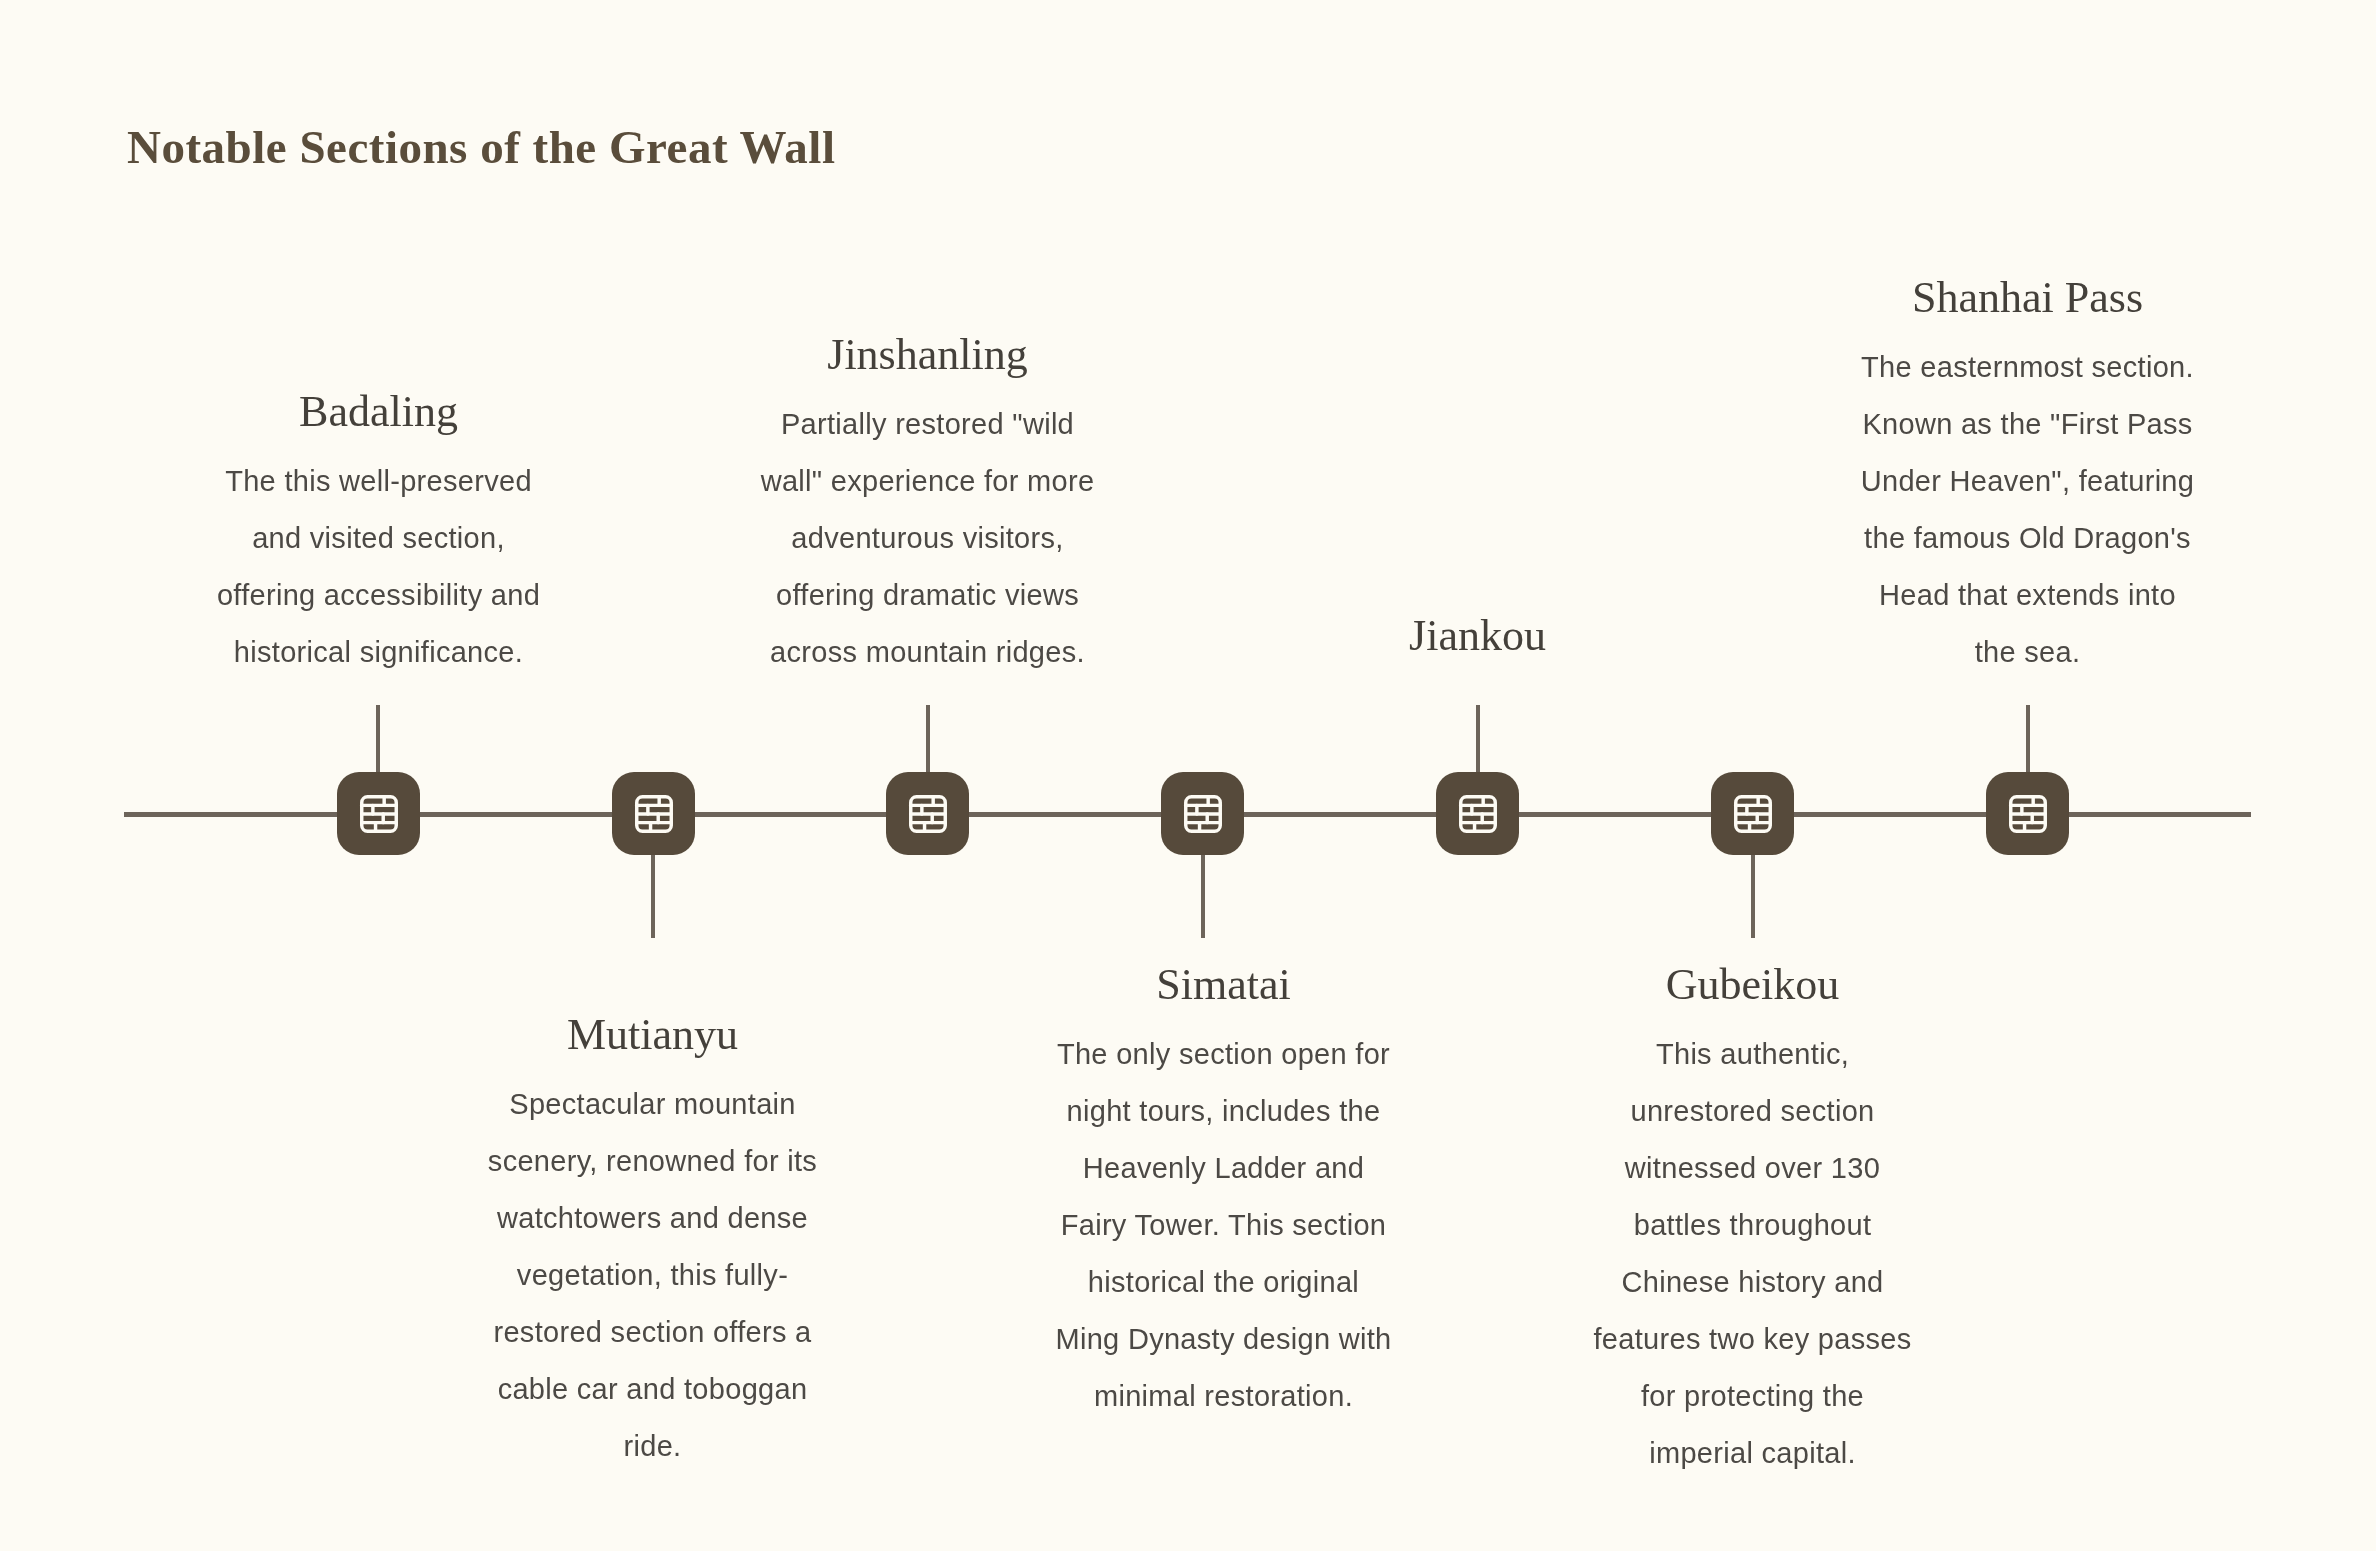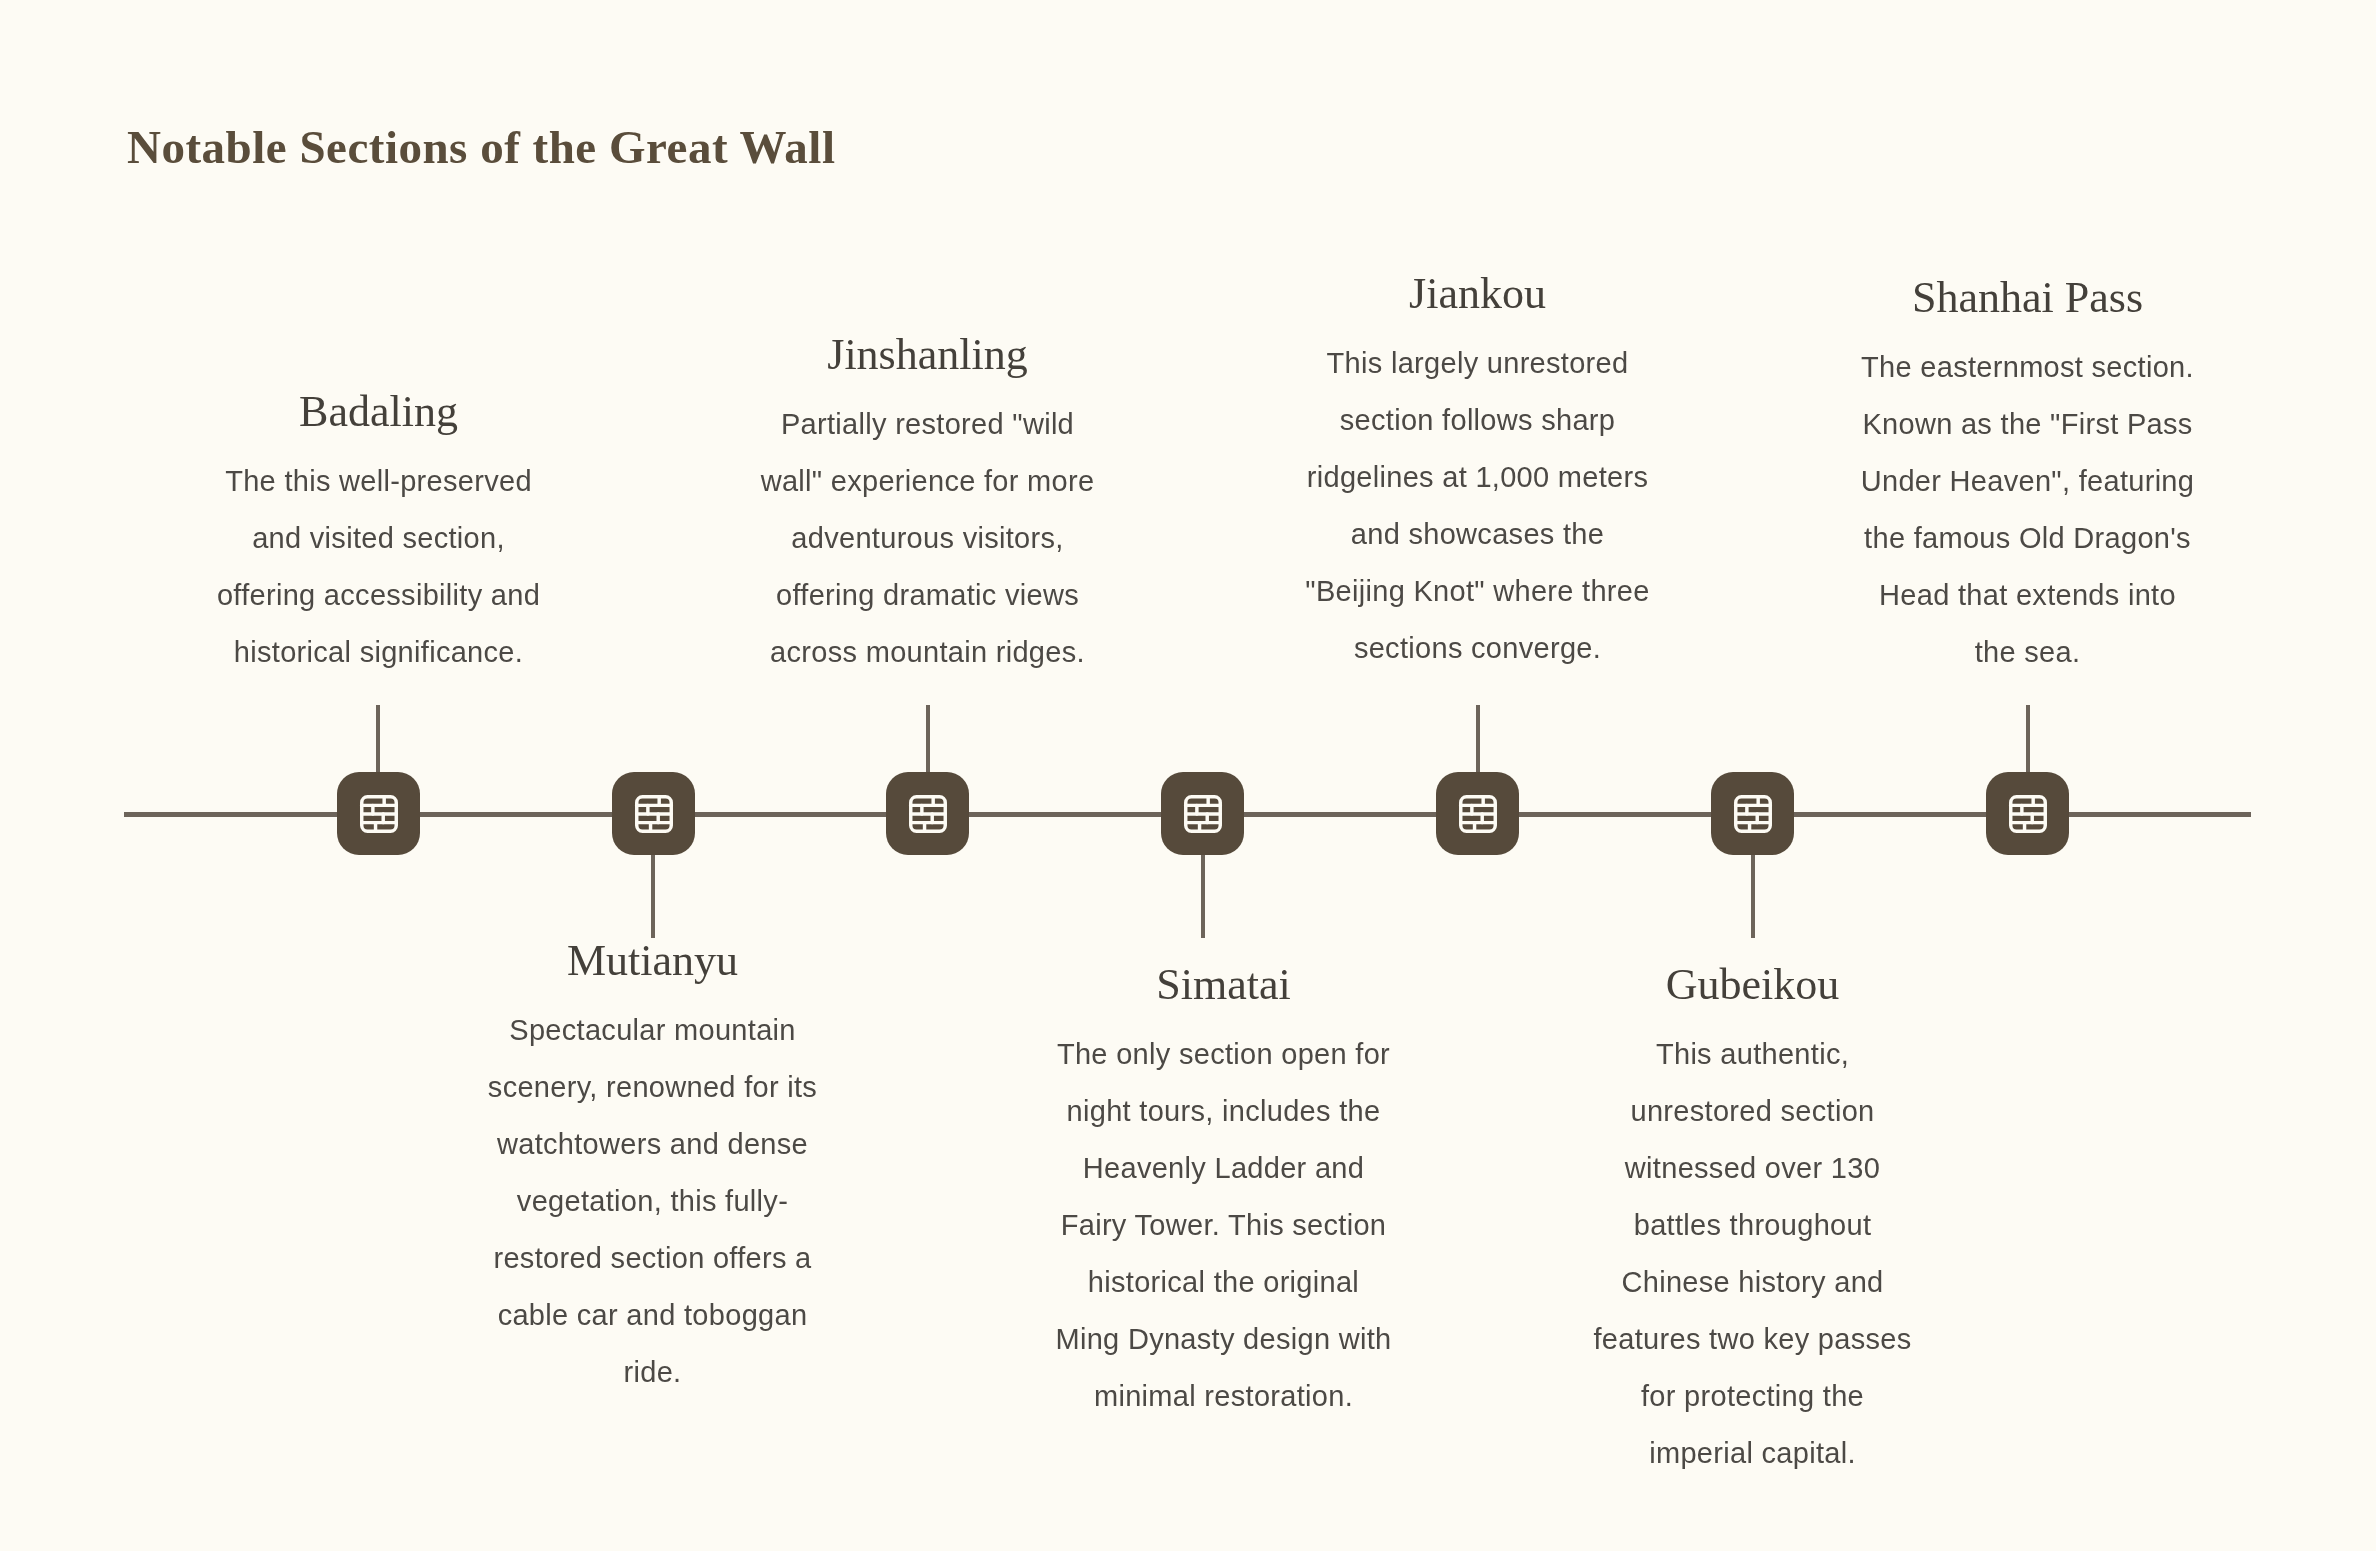--- a/index.html
+++ b/index.html
@@ -106,21 +106,21 @@
         <path d="M3 7.5h18"></path>
         <path d="M3 12h18"></path>
         <path d="M3 16.5h18"></path>
         <path d="M14.7 3v4.5"></path>
         <path d="M8.8 7.5v4.5"></path>
         <path d="M14.2 12v4.5"></path>
         <path d="M10.2 16.5v4.5"></path>
       </svg>
     </div>
   </div><div class="item">
-    <div class="textblock" style="left: 415px; top: 934px;">
+    <div class="textblock" style="left: 415px; top: 1008px;">
       <h3 class="item-title">Mutianyu</h3>
       <div class="item-desc">
             <div class="desc-line">Spectacular mountain</div>
             <div class="desc-line">scenery, renowned for its</div>
             <div class="desc-line">watchtowers and dense</div>
             <div class="desc-line">vegetation, this fully-</div>
             <div class="desc-line">restored section offers a</div>
             <div class="desc-line">cable car and toboggan</div>
             <div class="desc-line">ride.</div>
           </div>
@@ -184,28 +184,20 @@
         <path d="M3 16.5h18"></path>
         <path d="M14.7 3v4.5"></path>
         <path d="M8.8 7.5v4.5"></path>
         <path d="M14.2 12v4.5"></path>
         <path d="M10.2 16.5v4.5"></path>
       </svg>
     </div>
   </div><div class="item">
     <div class="textblock" style="left: 1240px; bottom: 874px;">
       <h3 class="item-title">Jiankou</h3>
-      <div class="item-desc">
-            <div class="desc-line">This largely unrestored</div>
-            <div class="desc-line">section follows sharp</div>
-            <div class="desc-line">ridgelines at 1,000 meters</div>
-            <div class="desc-line">and showcases the</div>
-            <div class="desc-line">"Beijing Knot" where three</div>
-            <div class="desc-line">sections converge.</div>
-          </div>
     </div>
     <div class="stem" style="left: 1478px; top: 705px; height: 69px;"></div>
     <div class="node" style="left: 1436px; top: 772px;">
       <svg viewBox="0 0 24 24" aria-hidden="true">
         <rect x="3" y="3" width="18" height="18" rx="3"></rect>
         <path d="M3 7.5h18"></path>
         <path d="M3 12h18"></path>
         <path d="M3 16.5h18"></path>
         <path d="M14.7 3v4.5"></path>
         <path d="M8.8 7.5v4.5"></path>

